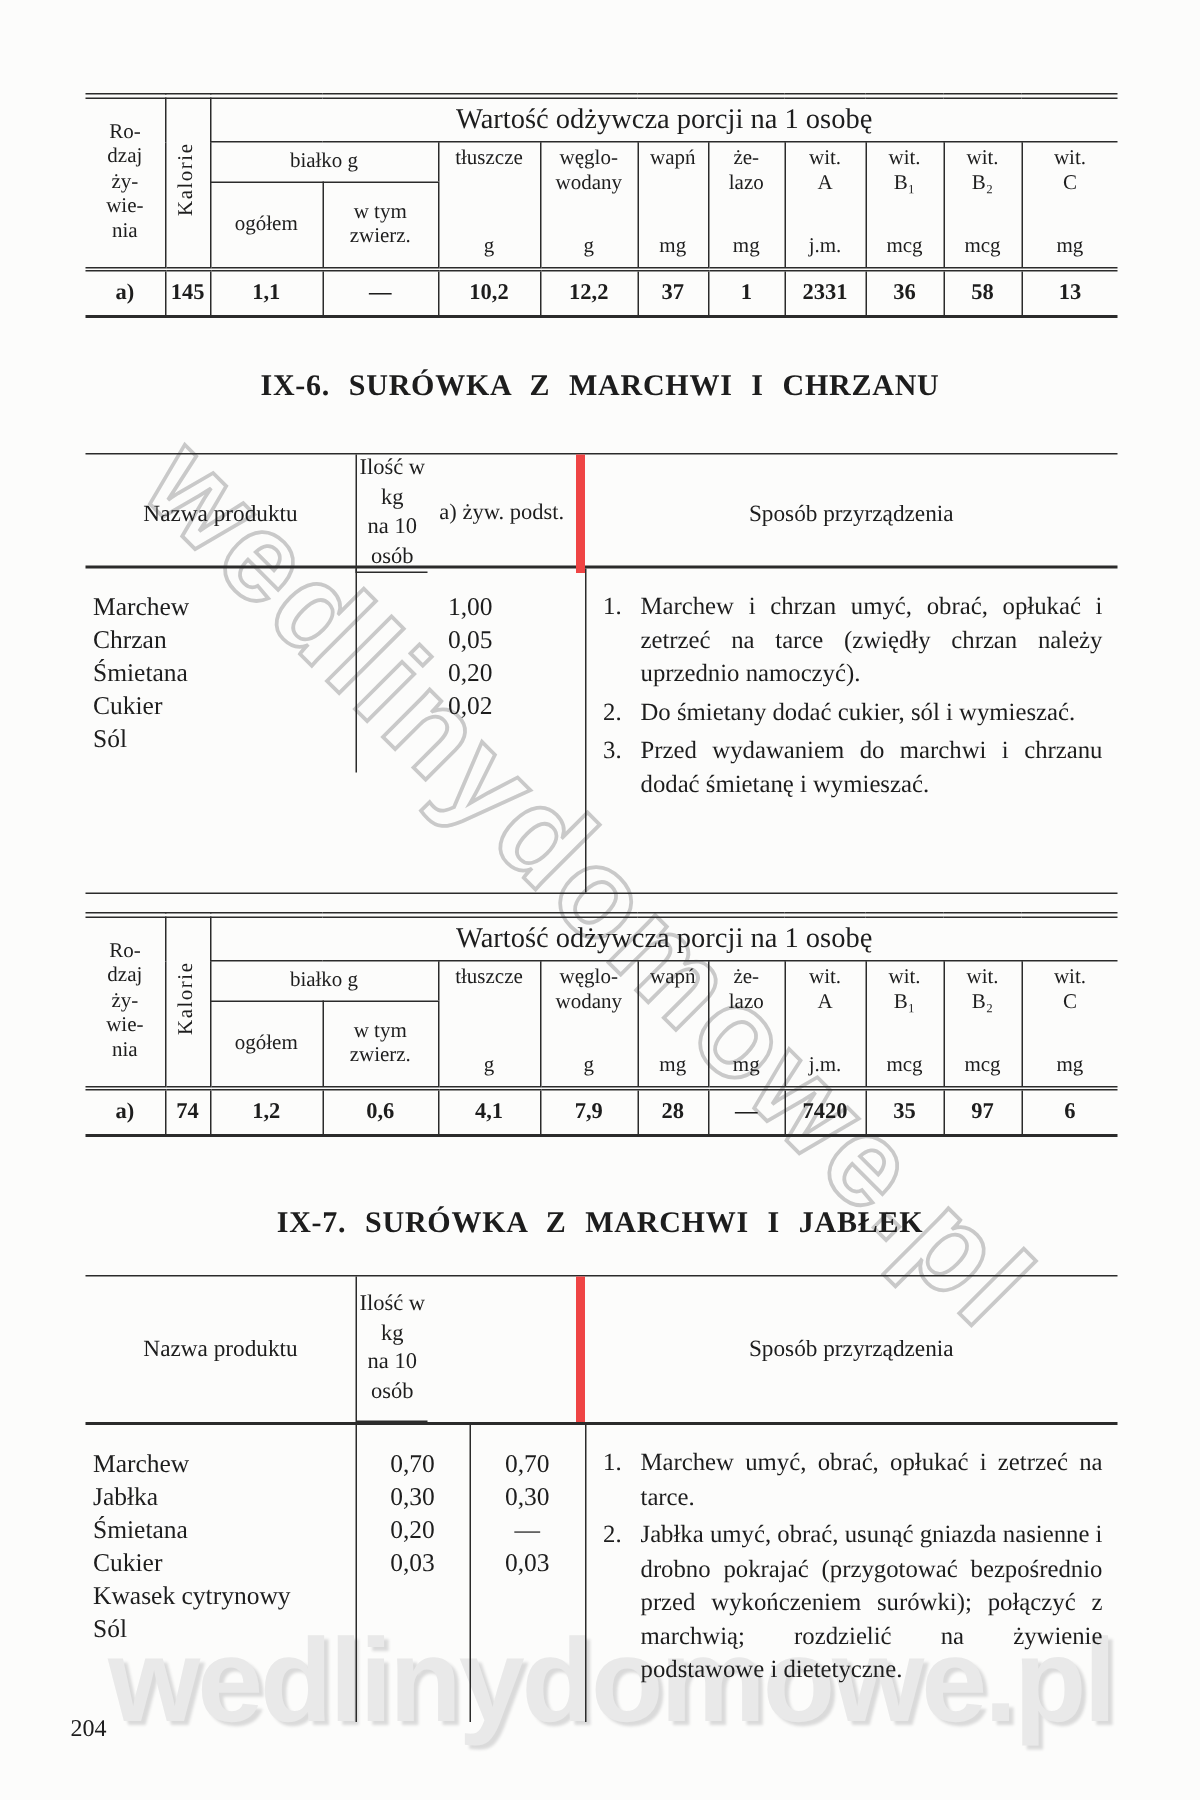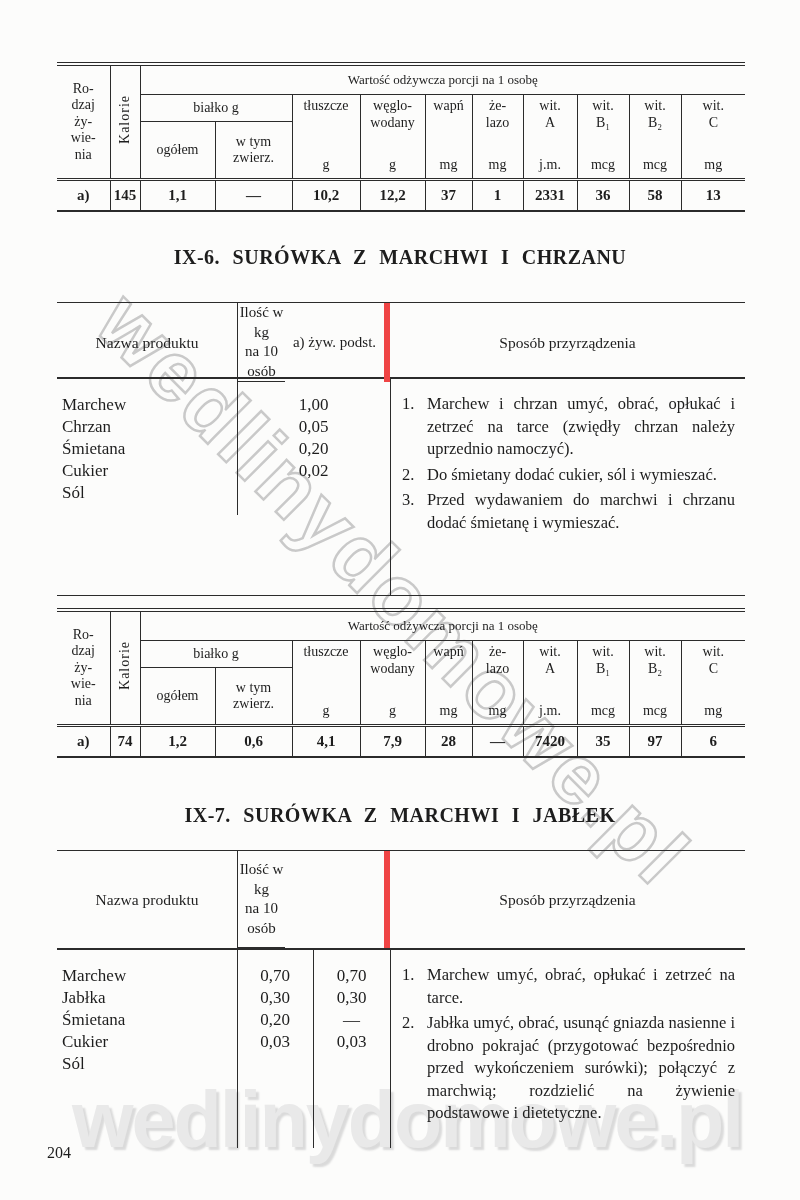--- a/index.html
+++ b/index.html
@@ -24,21 +24,21 @@
     border-top:4px double #2b2b2b;border-bottom:2.5px solid #2b2b2b;
   }
   .nut-table td{
     border-left:1px solid #2b2b2b;text-align:center;vertical-align:middle;
     font-size:14px;line-height:1.18;padding:0;
   }
   .nut-table td.no-bl{border-left:none;}
   .nut-table td.c-rodzaj{white-space:pre-line;font-size:14px;}
   .nut-table td.c-kal{width:30px;}
   .vert{display:inline-block;writing-mode:vertical-rl;transform:rotate(180deg);font-size:14px;letter-spacing:1px;}
-  .nut-table td.c-span{height:28px;border-bottom:1px solid #2b2b2b;font-size:13px;margin-left:15px;}
+  .nut-table td.c-span{height:28px;border-bottom:1px solid #2b2b2b;font-size:19px;margin-left:15px;}
   .nut-table td.c-bialko{height:26px;border-bottom:1px solid #2b2b2b;margin-left:40px;}
   .nut-table td.c-sub{height:55px;white-space:pre-line;}
   .unit-wrap{height:76px;display:flex;flex-direction:column;justify-content:space-between;align-items:center;padding:3px 16px 4px;}
   .unit-wrap .main{white-space:pre-line;}
   .nut-table tr.data td{
     border-top:3px double #2b2b2b;height:29px;
     font-weight:bold;font-size:15px;
   }
   
   .section-title{
@@ -360,20 +360,21 @@
       </div>
       <div class="recipe-body">
         <div class="vline vl-1"></div>
         <div class="vline vl-2"></div>
         <div class="vline vl-3"></div>
         <div class="rb-names">
           <div>Marchew</div>
           <div>Jabłka</div>
           <div>Śmietana</div>
           <div>Cukier</div>
+          <div>Kwasek cytrynowy</div>
           <div>Sól</div>
         </div>
         <div class="rb-qty">
           <div>0,70</div>
           <div>0,30</div>
           <div>0,20</div>
           <div>0,03</div>
         </div>
         <div class="rb-qty">
           <div>0,70</div>

